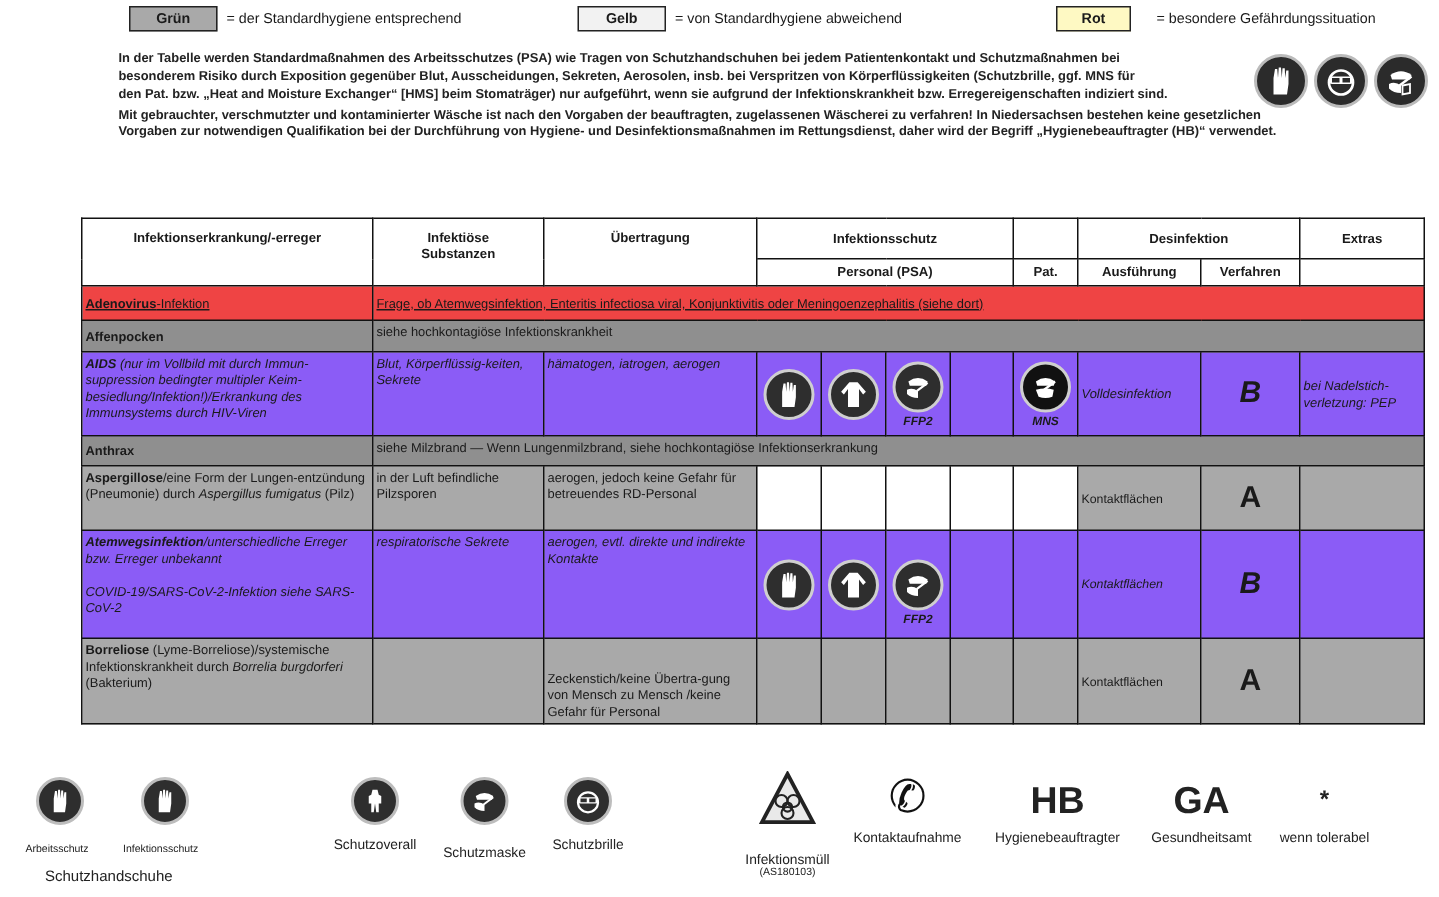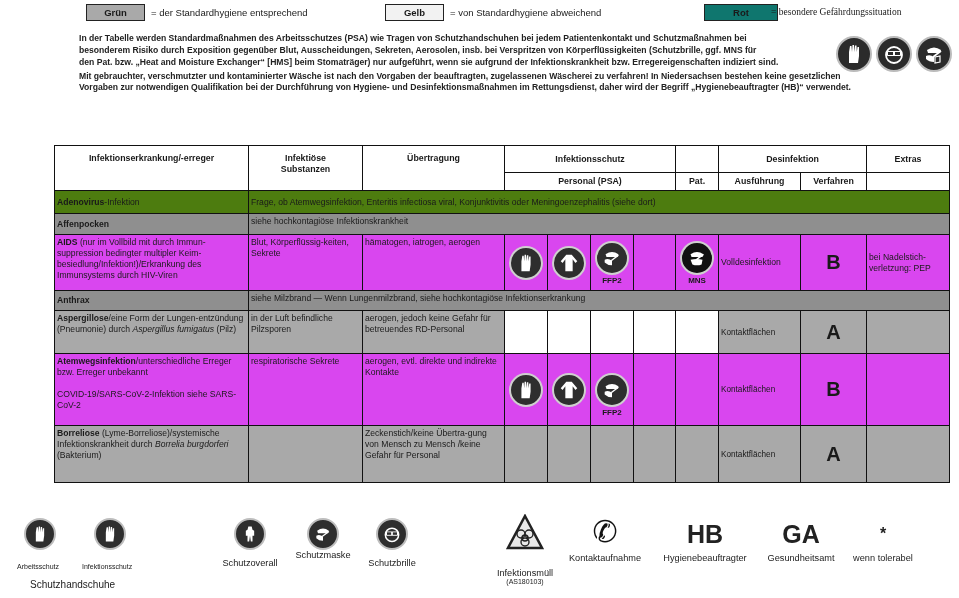--- a/index.html
+++ b/index.html
@@ -11,23 +11,23 @@
   .intro p { margin-bottom: 1px; font-weight: bold; }
   .intro p.gap { margin-top: 2px; }
   .top-icons { position: absolute; left: 836px; top: 36px; display: flex; gap: 4px; }
   .round-icon { width: 36px; height: 36px; border-radius: 50%; background: #2b2b2b; border: 2px solid #bbb; display: flex; align-items: center; justify-content: center; }
   .round-icon svg { width: 24px; height: 24px; }
 
   table.main { position: absolute; left: 54px; top: 145px; border-collapse: collapse; table-layout: fixed; width: 895px; font-size: 8.6px; }
   table.main td, table.main th { border: 1px solid #111; vertical-align: top; padding: 2px 2px; line-height: 11px; }
   table.main th { font-weight: bold; text-align: center; vertical-align: middle; background: #fff; font-size: 8.8px; }
   .r-green { background: #a9a9a9; }
-  .r-light { background: #4d7c0f; }
+  .r-light { background: #ef4444; text-decoration: underline; }
   .r-red { background: #8f8f8f; }
-  .r-white { background: #d946ef; }
+  .r-white { background: #8b5cf6; font-style: italic; }
   .icon-cell { text-align: center; vertical-align: middle !important; padding: 1px !important; }
   .ppe { width: 34px; height: 34px; border-radius: 50%; background: #2e2e2e; border: 2px solid #cfcfcf; display: inline-flex; align-items: center; justify-content: center; }
   .ppe svg { width: 22px; height: 22px; }
   .ppe-label { display: block; font-weight: bold; font-size: 8px; line-height: 9px; margin-top: 1px; }
   .mid { vertical-align: middle !important; }
   .proc { font-weight: bold; font-size: 20px; text-align: center; vertical-align: middle !important; }
   .small { font-size: 8.2px; }
 
   .bottom-legend { position: absolute; left: 0; top: 512px; width: 959px; height: 70px; }
   .bl-item { position: absolute; text-align: center; font-size: 9.2px; color: #222; }
@@ -38,22 +38,22 @@
   .big-abbr { font-size: 25px; font-weight: bold; display: block; height: 34px; line-height: 36px; }
 </style>
 </head>
 <body>
 
 <div class="legend-bar">
   <div class="lg-box" style="left:86px;width:59px;background:#a9a9a9;">Grün</div>
   <span class="lg-text" style="left:151px;">= der Standardhygiene entsprechend</span>
   <div class="lg-box" style="left:385px;width:59px;background:#f2f2f2;">Gelb</div>
   <span class="lg-text" style="left:450px;">= von Standardhygiene abweichend</span>
-  <div class="lg-box" style="left:704px;width:74px;background:#0f766e;">Rot</div>
-  <span class="lg-text" style="left:771px;font-family:Liberation Serif, serif;">= besondere Gefährdungssituation</span>
+  <div class="lg-box" style="left:704px;width:50px;background:#fef9c3;">Rot</div>
+  <span class="lg-text" style="left:771px;">= besondere Gefährdungssituation</span>
 </div>
 
 <div class="intro">
   <p style="width:680px;">
     <span>In der Tabelle werden Standardmaßnahmen des Arbeitsschutzes (PSA) wie Tragen von </span><b>Schutzhandschuhen</b><span> bei jedem Patientenkontakt und Schutzmaßnahmen bei besonderem Risiko durch Exposition gegenüber Blut, Ausscheidungen, Sekreten, Aerosolen, insb. bei Verspritzen von Körperflüssigkeiten (</span><b>Schutzbrille</b><span>, ggf. </span><b>MNS</b><span> für</span>
   </p>
   <p>den Pat. bzw. „Heat and Moisture Exchanger“ [HMS] beim Stomaträger) nur aufgeführt, wenn sie aufgrund der Infektionskrankheit bzw. Erregereigenschaften indiziert sind.</p>
   <p class="gap">Mit gebrauchter, verschmutzter und kontaminierter Wäsche ist nach den Vorgaben der beauftragten, zugelassenen Wäscherei zu verfahren! In Niedersachsen bestehen keine gesetzlichen Vorgaben zur notwendigen Qualifikation bei der Durchführung von Hygiene- und Desinfektionsmaßnahmen im Rettungsdienst, daher wird der Begriff „Hygienebeauftragter (HB)“ verwendet.</p>
 </div>
 
@@ -200,21 +200,21 @@
     <td></td>
     <td></td>
     <td class="mid small">Kontaktflächen</td>
     <td class="proc">B</td>
     <td></td>
   </tr>
 
   <tr class="r-green" style="height:57px;">
     <td><b>Borreliose</b><span> (Lyme-Borreliose)/systemische Infektionskrankheit durch </span><i>Borrelia burgdorferi</i><span> (Bakterium)</span></td>
     <td></td>
-    <td style="padding-top:2px;">Zeckenstich/keine Übertra-gung von Mensch zu Mensch /keine Gefahr für Personal</td>
+    <td style="padding-top:21px;">Zeckenstich/keine Übertra-gung von Mensch zu Mensch /keine Gefahr für Personal</td>
     <td></td>
     <td></td>
     <td></td>
     <td></td>
     <td></td>
     <td class="mid small">Kontaktflächen</td>
     <td class="proc">A</td>
     <td></td>
   </tr>
 </tbody>
@@ -248,21 +248,21 @@
     <span class="bl-label" style="margin-top:8px;">Schutzoverall</span>
   </div>
   <div class="bl-item" style="left:292px;top:6px;width:62px;">
     <span class="bl-icon">
         <svg viewBox="0 0 24 24">
           <path d="M5 8 Q12 3 19 8 L18 11 L6 11 Z" fill="#fff"></path>
           <path d="M4 14 Q8 12 12 15 L12 20 Q7 20 4 17 Z" fill="#fff"></path>
           <line x1="11" y1="15" x2="19" y2="9" stroke="#fff" stroke-width="1.6"></line>
         </svg>
       </span>
-    <span class="bl-label" style="margin-top:0;">Schutzmaske</span>
+    <span class="bl-label" style="margin-top:13px;">Schutzmaske</span>
   </div>
   <div class="bl-item" style="left:364px;top:6px;width:56px;">
     <span class="bl-icon">
         <svg viewBox="0 0 24 24">
           <circle cx="12" cy="13" r="8" fill="none" stroke="#fff" stroke-width="1.8"></circle>
           <rect x="4" y="9" width="16" height="5" rx="2" fill="#fff"></rect>
           <rect x="6" y="10" width="5" height="3" fill="#2e2e2e"></rect>
           <rect x="13" y="10" width="5" height="3" fill="#2e2e2e"></rect>
         </svg>
       </span>

